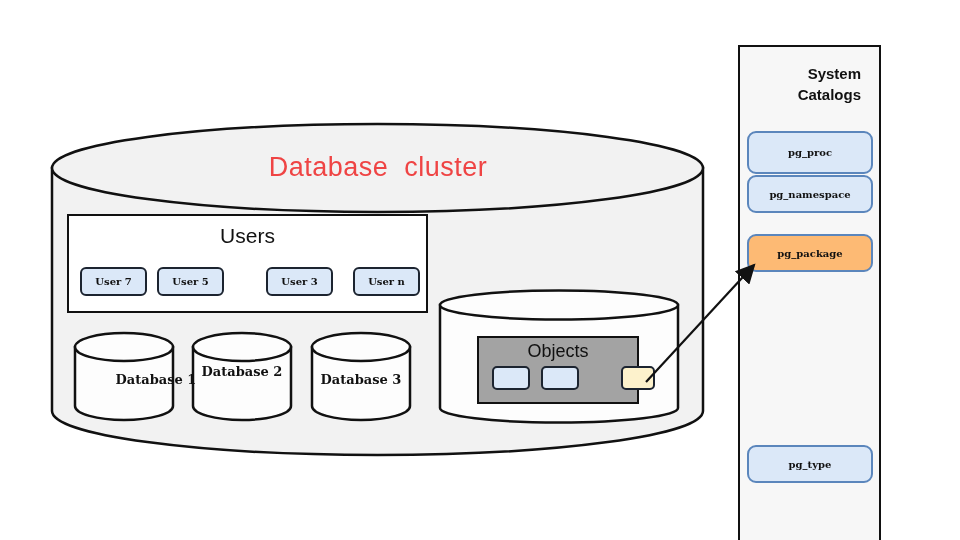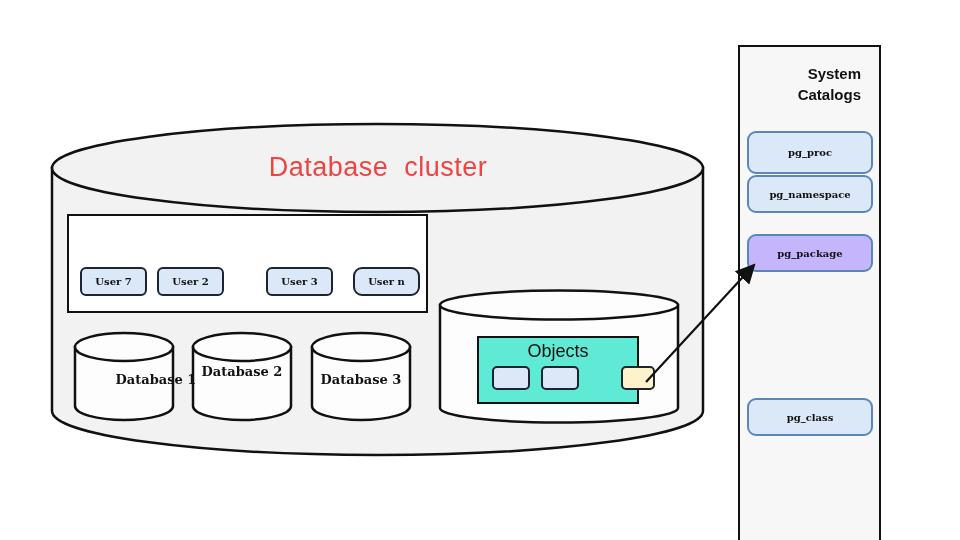--- a/index.html
+++ b/index.html
@@ -33,21 +33,21 @@
   .pill.dark-border { background:#dbe8f8; border:2px solid #1c2430; }
   .user-btn { top:51px; width:67px; height:29px; }
 
   .db-label {
     width:98px; text-align:center; font-family:"DejaVu Serif", serif;
     font-weight:bold; font-size:13px; color:#111;
   }
 
   .objects-box {
     left:477px; top:336px; width:162px; height:68px;
-    background:#5eead4; border:2.5px solid #111; box-sizing:border-box;
+    background:#a3a3a3; border:2.5px solid #111; box-sizing:border-box;
   }
   .objects-title {
     position:absolute; left:0; top:3px; width:100%; text-align:center;
     font-size:18px; color:#111;
   }
   .obj-chip {
     position:absolute; top:28px; height:24px; box-sizing:border-box;
     border:2px solid #1c2430; border-radius:5px; background:#dbe8f8;
   }
   .obj-chip.yellow { background:#fdf2cc; }
@@ -57,21 +57,21 @@
     background:#f7f7f7; border:2.5px solid #111; box-sizing:border-box;text-align:right;
   }
   .catalog-title {
     position:absolute; left:26px; top:16px; width:95px;
     font-size:15px; font-weight:bold; color:#111; line-height:21px;
   }
   .cat-btn {
     left:7px; width:126px;
     background:#dbe8f8; border:2px solid #5b86bc; border-radius:9px;
   }
-  .cat-btn.yellow { background:#c4b5fd; }
+  .cat-btn.yellow { background:#fdba74; }
 </style>
 </head>
 <body>
 
 <div id="stage">
 
   <svg class="layer" width="960" height="540" viewBox="0 0 960 540">
 
     <g>
       <path d="M 52,168 L 52,411 A 325.5,44 0 0 0 703,411 L 703,168 Z" fill="#f2f2f2" stroke="#111" stroke-width="2.5"></path>
@@ -95,43 +95,44 @@
 
     <g>
       <path d="M 440,305 L 440,408 A 119,14.5 0 0 0 678,408 L 678,305 Z" fill="#fdfdfd" stroke="#111" stroke-width="2.5"></path>
       <ellipse cx="559" cy="305" rx="119" ry="14.5" fill="#fdfdfd" stroke="#111" stroke-width="2.5"></ellipse>
     </g>
   </svg>
 
   <div class="abs cluster-title">Database  cluster</div>
 
   <div class="abs users-box">
+    <div class="users-title">Users</div>
     <div class="pill dark-border user-btn" style="left:11px;">User 7</div>
-    <div class="pill dark-border user-btn" style="left:88px;">User 2</div>
+    <div class="pill dark-border user-btn" style="left:88px;">User 5</div>
     <div class="pill dark-border user-btn" style="left:165px;margin-left:32px;">User 3</div>
-    <div class="pill dark-border user-btn" style="left:284px;border-radius:9px;">User n</div>
+    <div class="pill dark-border user-btn" style="left:284px;">User n</div>
   </div>
 
   <div class="abs db-label" style="left:75px; top:372px;padding-left:32px;">Database 1</div>
   <div class="abs db-label" style="left:193px; top:364px;">Database 2</div>
   <div class="abs db-label" style="left:312px; top:372px;">Database 3</div>
 
   <div class="abs objects-box">
     <div class="objects-title">Objects</div>
     <div class="obj-chip" style="left:13px; width:38px;"></div>
     <div class="obj-chip" style="left:62px; width:38px;"></div>
     <div class="obj-chip yellow" style="left:142px; width:34px;"></div>
   </div>
 
   <div class="abs catalog-panel">
     <div class="catalog-title">System Catalogs</div>
     <div class="pill cat-btn" style="top:84px; height:43px;">pg_proc</div>
     <div class="pill cat-btn" style="top:128px; height:38px;">pg_namespace</div>
     <div class="pill cat-btn yellow" style="top:187px; height:38px;">pg_package</div>
-    <div class="pill cat-btn" style="top:351px; height:38px;">pg_class</div>
+    <div class="pill cat-btn" style="top:398px; height:38px;">pg_type</div>
   </div>
 
   <svg id="arrow-layer" class="layer" width="960" height="540" viewBox="0 0 960 540">
     <defs>
       <marker id="arrowhead" markerWidth="9" markerHeight="9" refX="8" refY="4.5" orient="auto">
         <path d="M0,0 L9,4.5 L0,9 Z" fill="#111"></path>
       </marker>
     </defs>
     <line x1="646" y1="382" x2="754" y2="265" stroke="#111" stroke-width="2.2" marker-end="url(#arrowhead)"></line>
   </svg>

